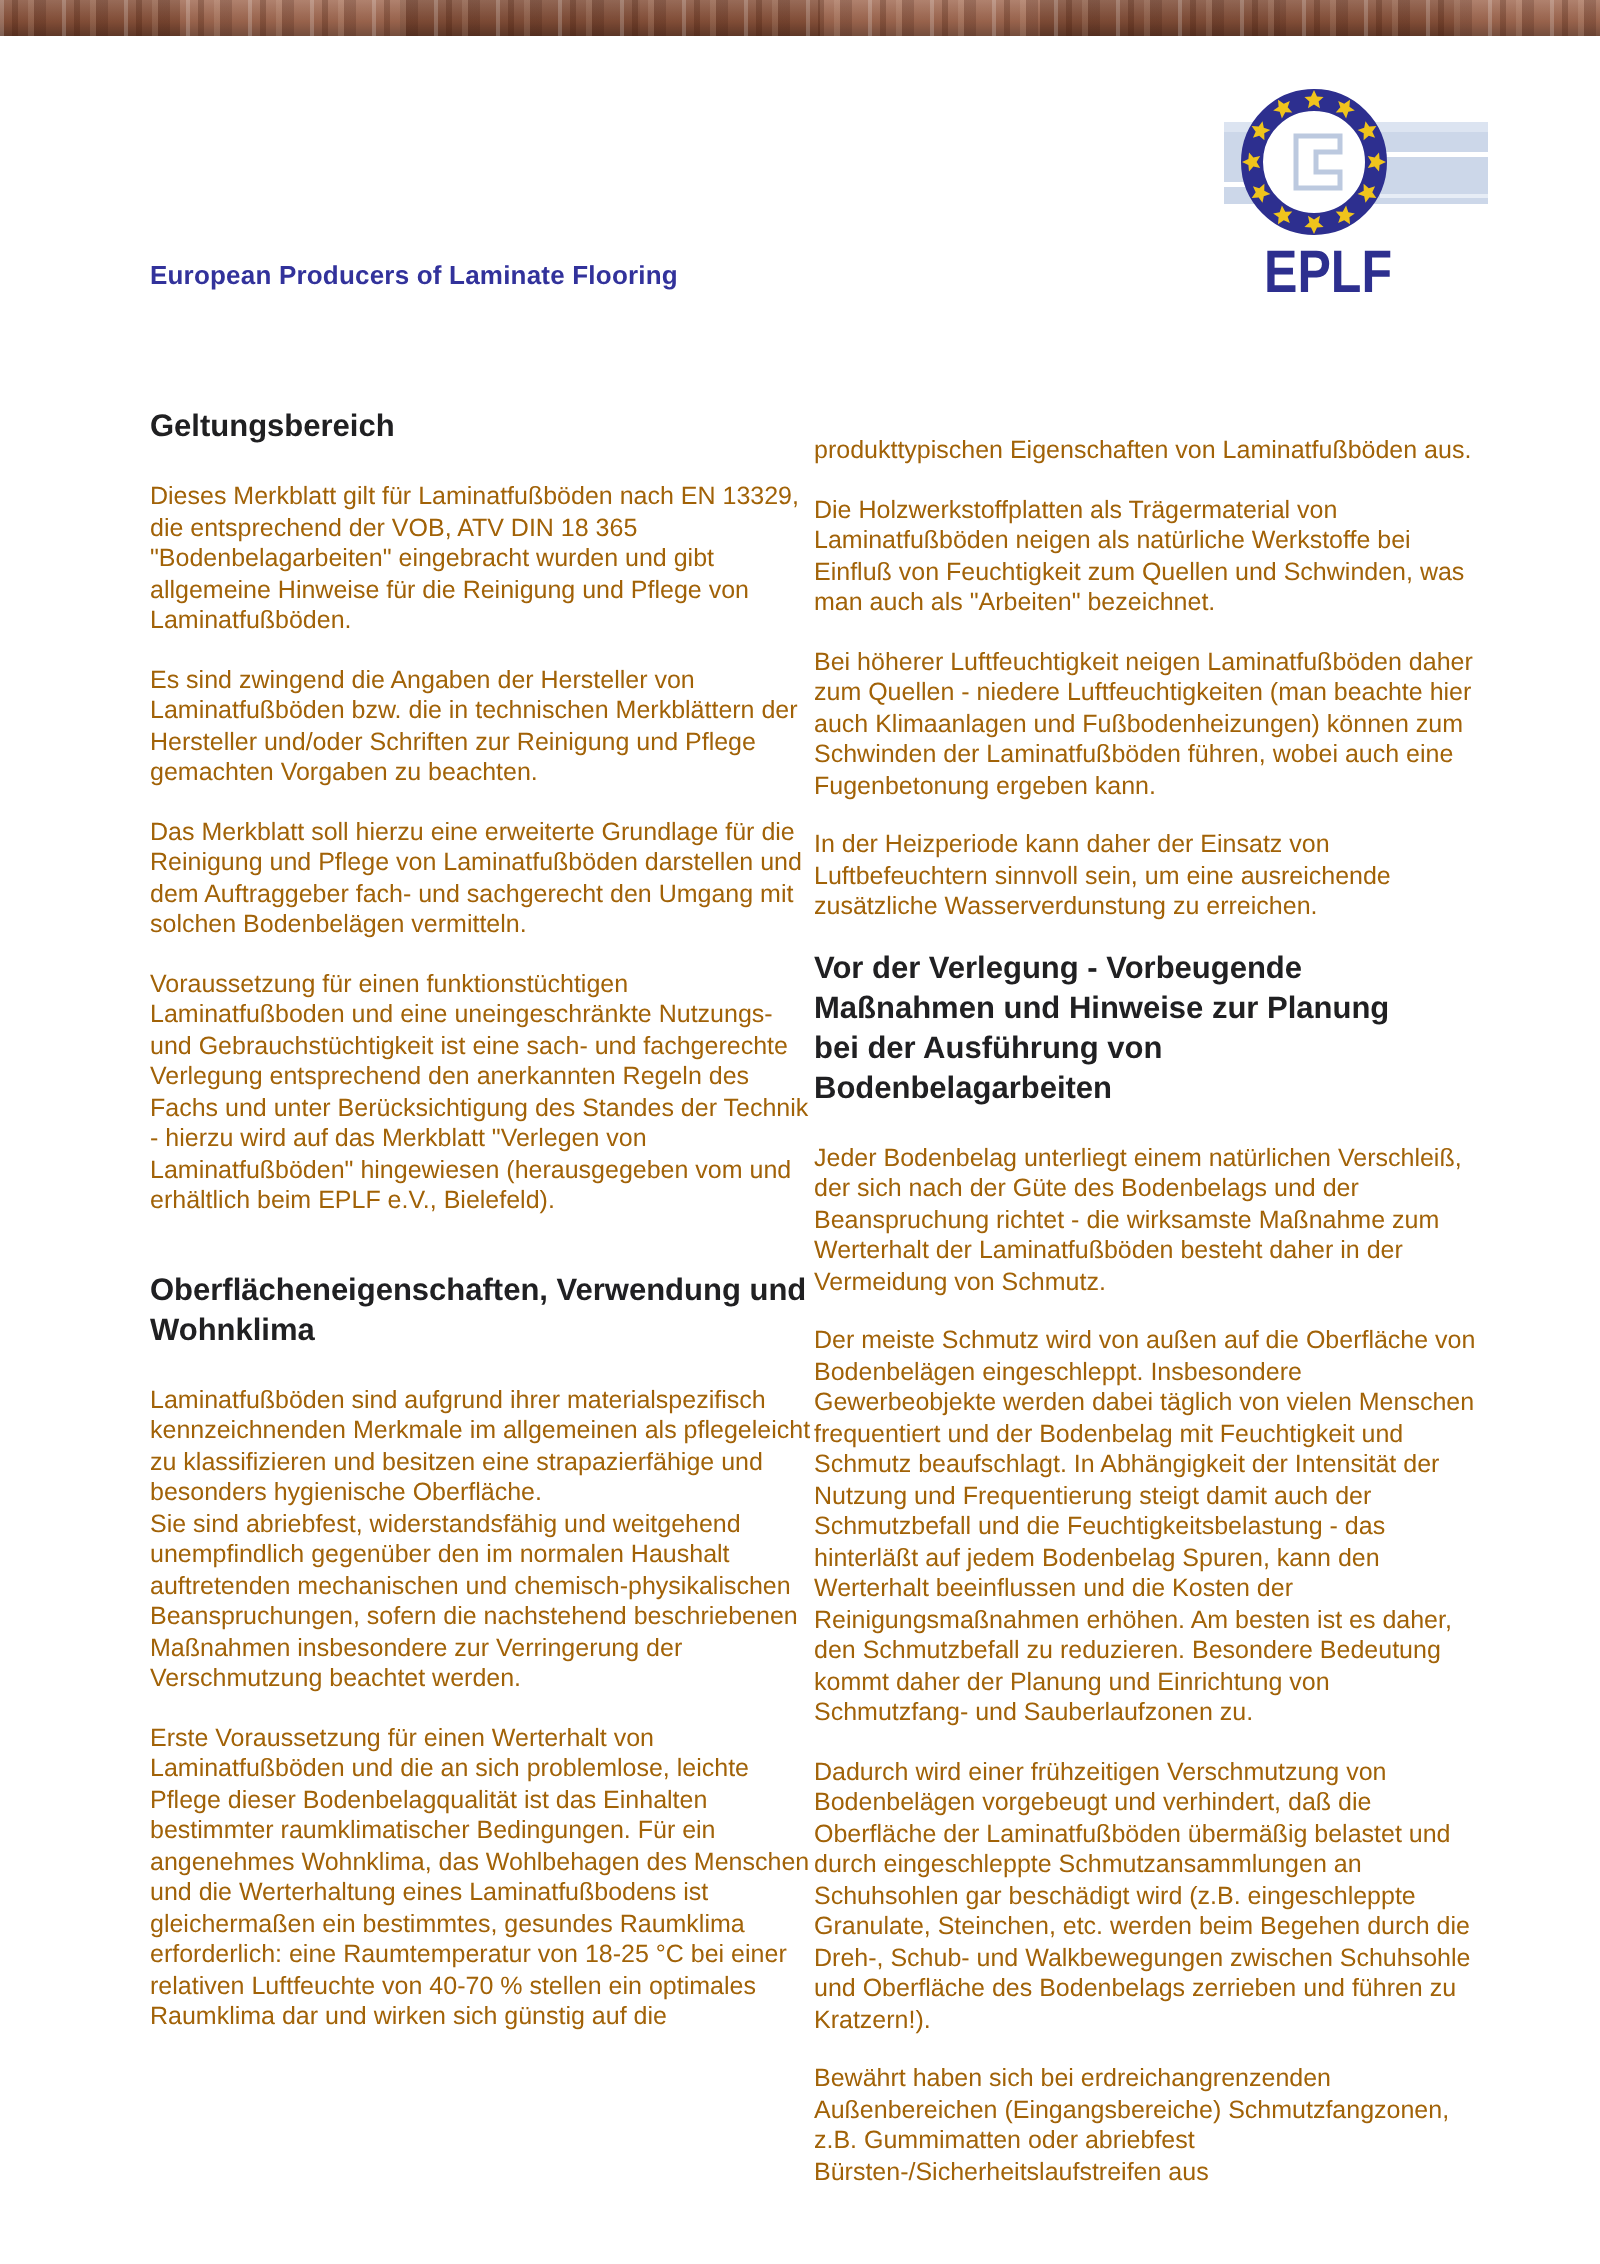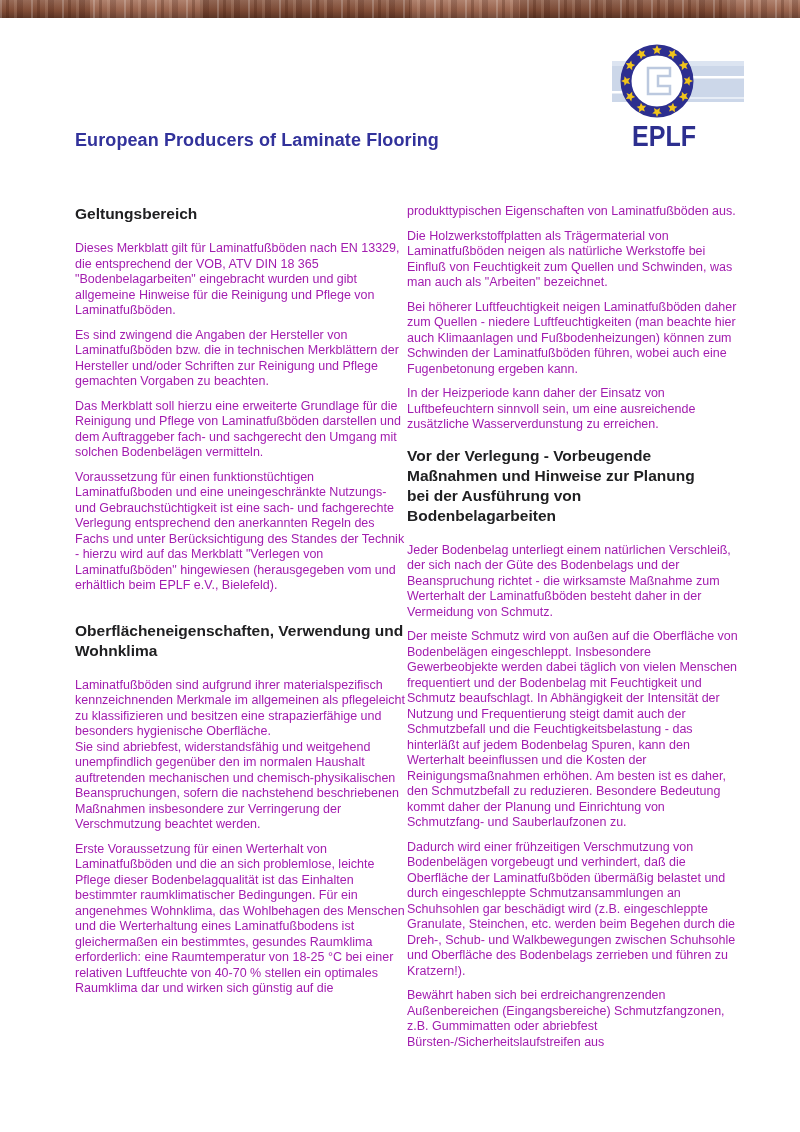--- a/index.html
+++ b/index.html
@@ -24,21 +24,21 @@
         rgba(50,15,5,0.18) 17px 23px,
         rgba(0,0,0,0.0) 23px 31px),
       repeating-linear-gradient(90deg,
         rgba(0,0,0,0.10) 0 90px,
         rgba(255,255,255,0.08) 90px 200px,
         rgba(0,0,0,0.14) 200px 320px),
       linear-gradient(180deg, rgba(255,255,255,0.18) 0%, rgba(0,0,0,0.05) 60%, rgba(0,0,0,0.30) 100%);
   }
   .page-title {
     position: absolute; left: 75px; top: 130px;
-    font-size: 18px; font-weight: bold;
+    font-size: 13px; font-weight: bold;
     color: #32329b;
     letter-spacing: 0.1px;
   }
   .logo { position: absolute; left: 612px; top: 44px; text-align: right; }
   .content {
     position: absolute; left: 75px; top: 204px;
     width: 692px;
     display: flex; 
   }
   .col { width: 332px; }
@@ -47,22 +47,22 @@
     color: #202022;
     line-height: 20px;
     margin: 0 0 17px 0;
     white-space: pre-line;
   }
   .section-heading.spaced-left  { margin-top: 27px; }
   .section-heading.spaced-right { margin-top: 13px; max-width: 314px; }
   .para {
     font-size: 12.5px;
     line-height: 15.5px;
-    color: #a21caf;
-    margin: 0 0 9px 0;
+    color: #a16207;
+    margin: 14px 0 9px 0;
     white-space: pre-line;
   }
   .para:last-child { margin-bottom: 0; }
 </style>
 </head>
 <body>
 
 <div class="wood-banner"></div>
 
 <div class="logo">

